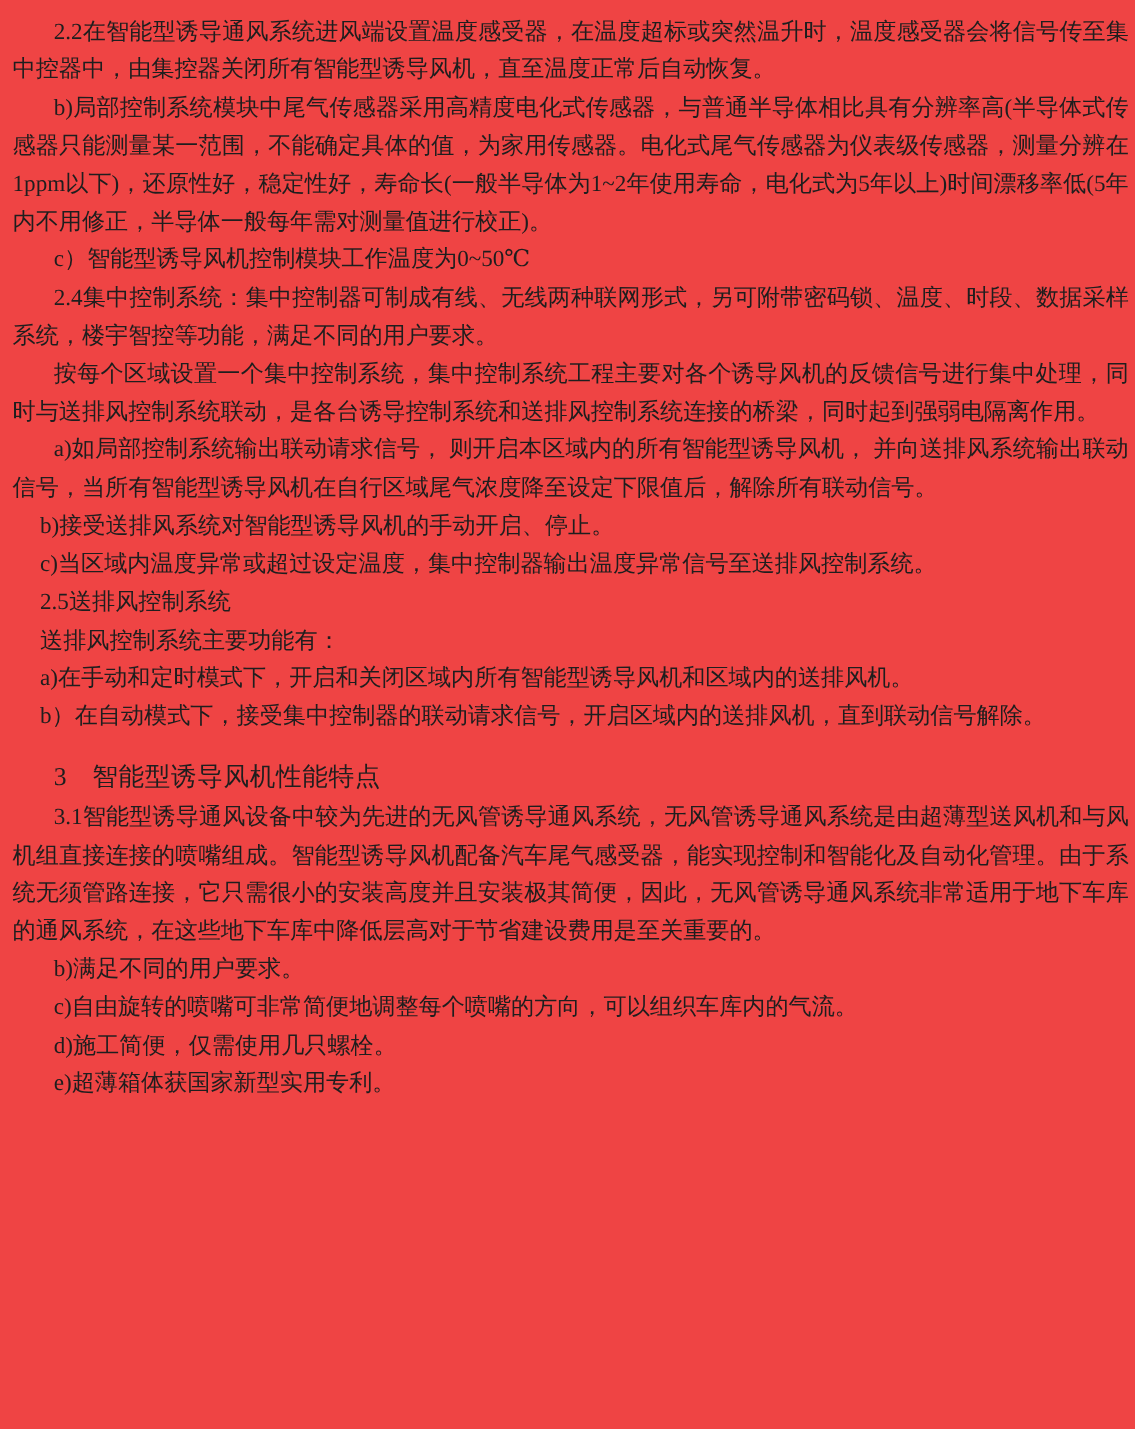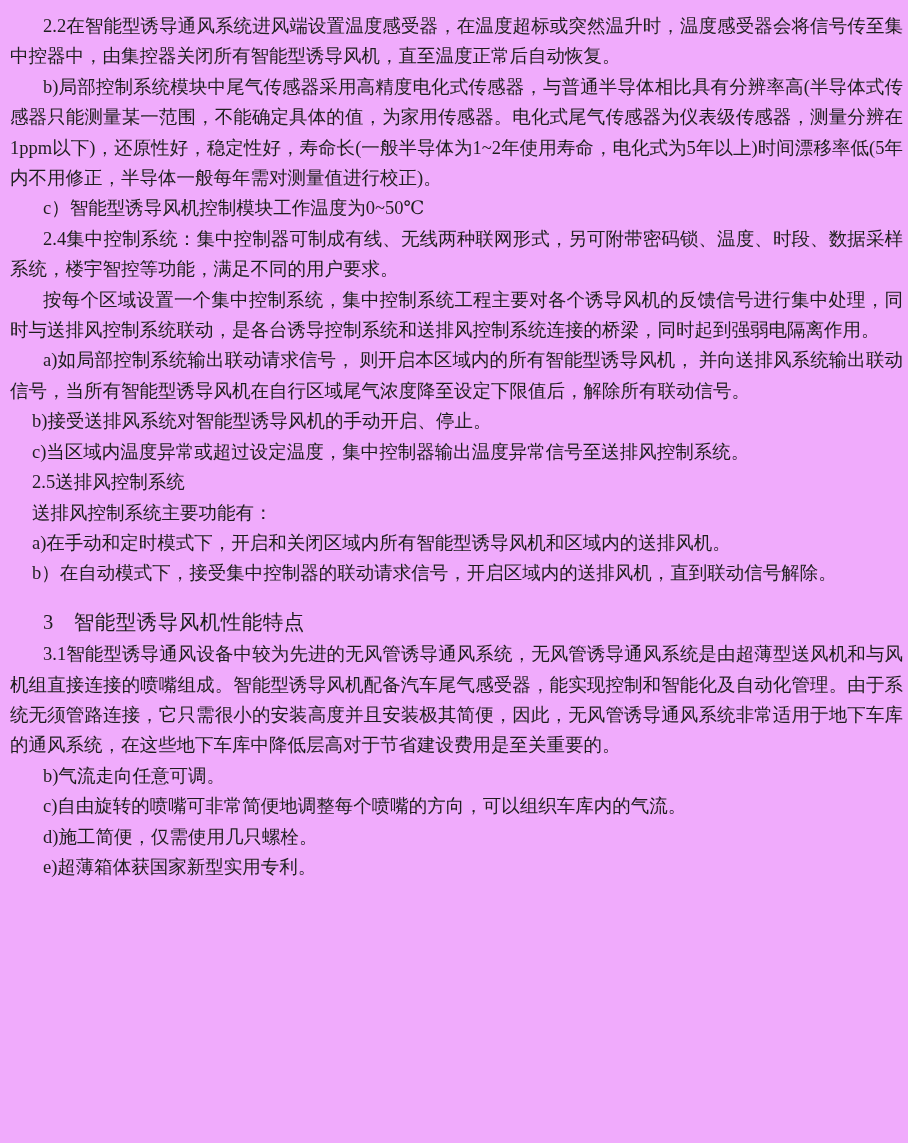--- a/index.html
+++ b/index.html
@@ -5,21 +5,21 @@
   html, body {
     margin: 0;
     padding: 0;
     background: #ffffff;
   }
   .page {
     position: relative;
     width: 908px;
     height: 1143px;
     margin: 0 auto;
-    background: #f0abfc;
+    background: #ef4444;
     overflow: hidden;
     box-sizing: border-box;
     padding: 11px 5px 6px 10px;
     font-family: "Liberation Serif", "DejaVu Serif", serif;
     font-size: 18.5px;
     line-height: 30.4px;
     color: #1e1e1e;
   }
   .doc-body p, .doc-body h2 {
     margin: 0;
@@ -53,18 +53,18 @@
       <p class="indent-2">按每个区域设置一个集中控制系统，集中控制系统工程主要对各个诱导风机的反馈信号进行集中处理，同时与送排风控制系统联动，是各台诱导控制系统和送排风控制系统连接的桥梁，同时起到强弱电隔离作用。</p>
       <p class="indent-2">a)如局部控制系统输出联动请求信号， 则开启本区域内的所有智能型诱导风机， 并向送排风系统输出联动信号，当所有智能型诱导风机在自行区域尾气浓度降至设定下限值后，解除所有联动信号。</p>
       <p class="indent-1">b)接受送排风系统对智能型诱导风机的手动开启、停止。</p>
       <p class="indent-1">c)当区域内温度异常或超过设定温度，集中控制器输出温度异常信号至送排风控制系统。</p>
       <p class="indent-1">2.5送排风控制系统</p>
       <p class="indent-1">送排风控制系统主要功能有：</p>
       <p class="indent-1">a)在手动和定时模式下，开启和关闭区域内所有智能型诱导风机和区域内的送排风机。</p>
       <p class="indent-1">b）在自动模式下，接受集中控制器的联动请求信号，开启区域内的送排风机，直到联动信号解除。</p>
       <h2 class="indent-2"><span class="h-num">3</span><span>智能型诱导风机性能特点</span></h2>
       <p class="indent-2">3.1智能型诱导通风设备中较为先进的无风管诱导通风系统，无风管诱导通风系统是由超薄型送风机和与风机组直接连接的喷嘴组成。智能型诱导风机配备汽车尾气感受器，能实现控制和智能化及自动化管理。由于系统无须管路连接，它只需很小的安装高度并且安装极其简便，因此，无风管诱导通风系统非常适用于地下车库的通风系统，在这些地下车库中降低层高对于节省建设费用是至关重要的。</p>
-      <p class="indent-2">b)气流走向任意可调。</p>
+      <p class="indent-2">b)满足不同的用户要求。</p>
       <p class="indent-2">c)自由旋转的喷嘴可非常简便地调整每个喷嘴的方向，可以组织车库内的气流。</p>
       <p class="indent-2">d)施工简便，仅需使用几只螺栓。</p>
       <p class="indent-2">e)超薄箱体获国家新型实用专利。</p>
     </div>
 </div>
 
 </body></html>

